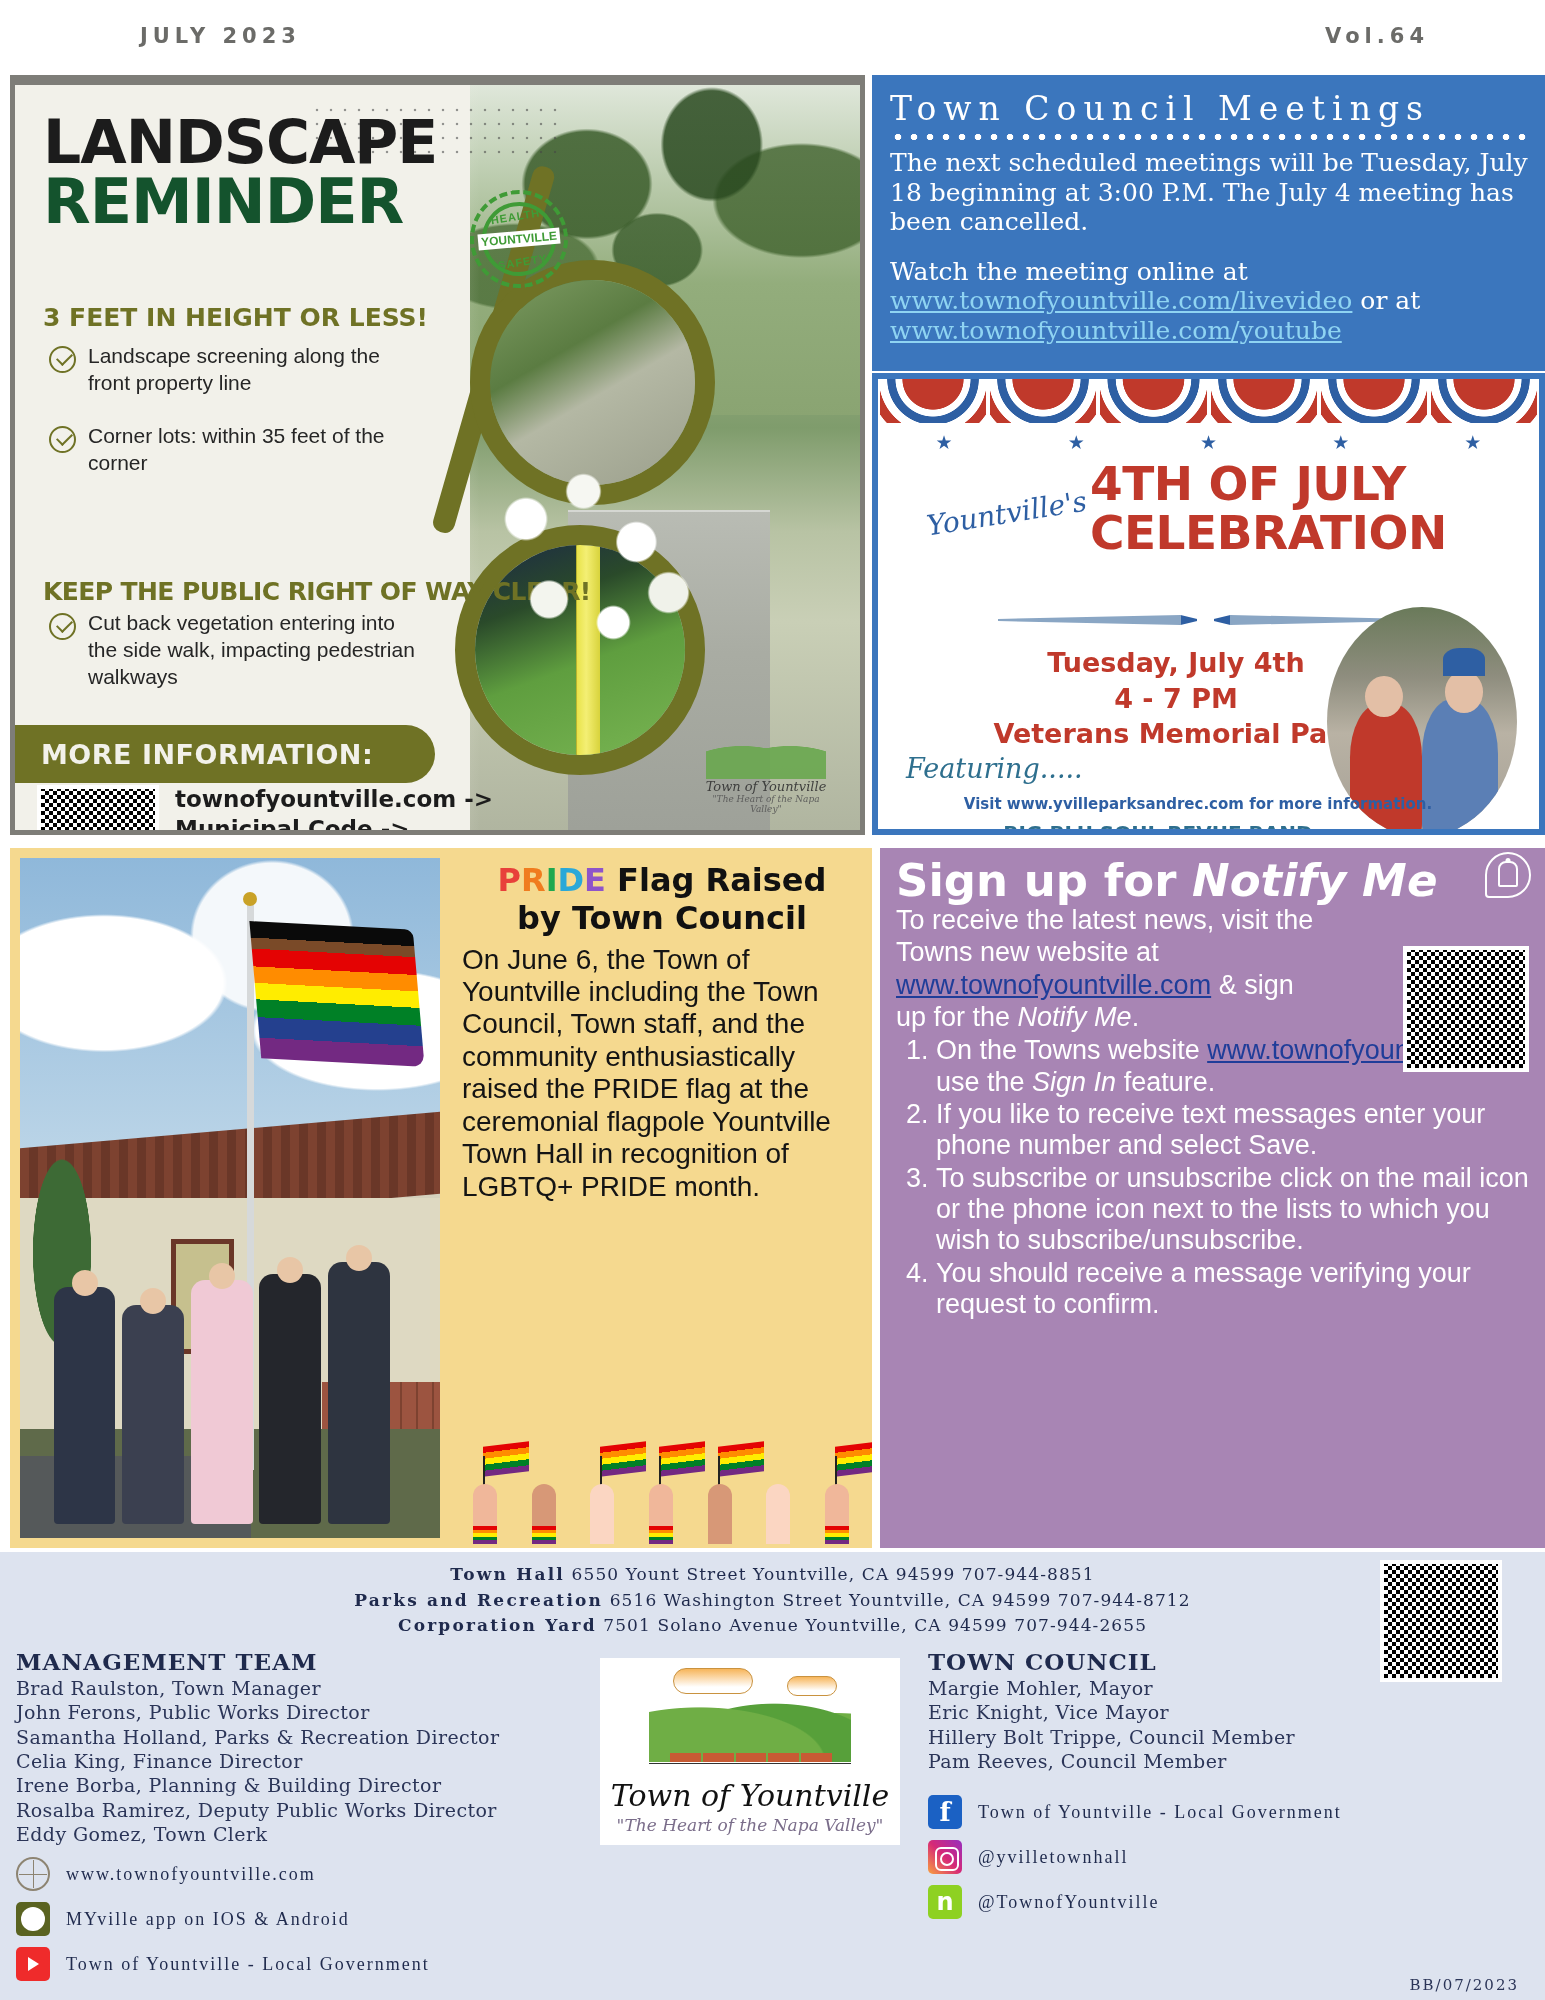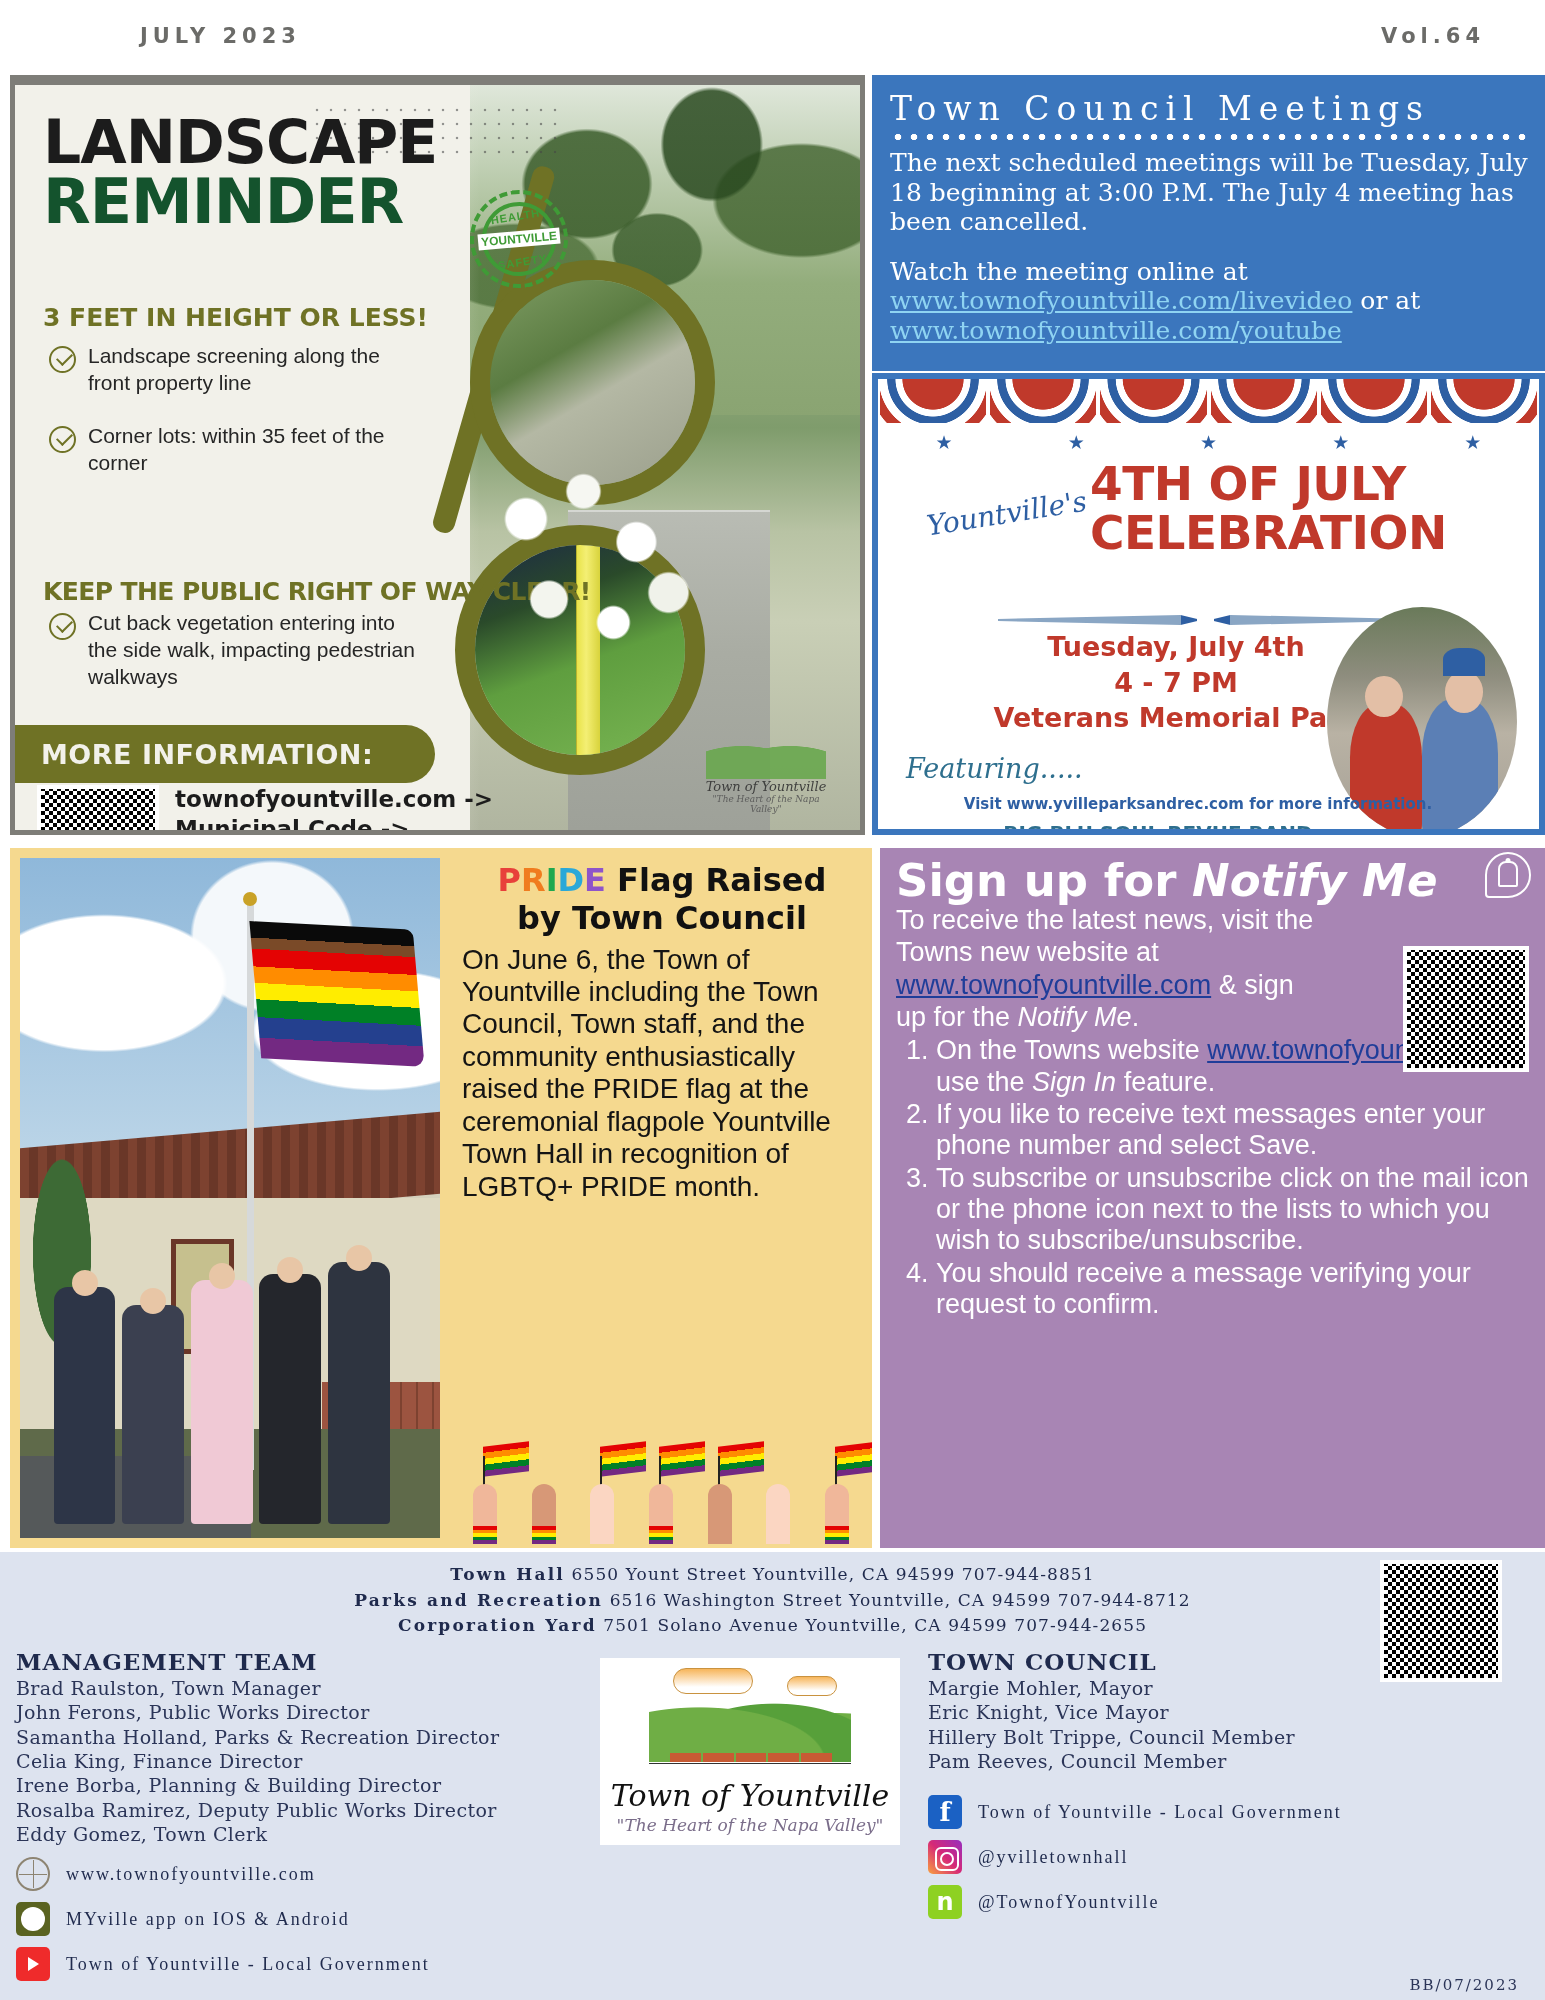--- a/index.html
+++ b/index.html
@@ -8,21 +8,21 @@
     background: #ffffff;
     font-family: "Liberation Sans", sans-serif;
     overflow: hidden;
   }
   .page { position: relative; width: 1545px; height: 2000px; background:#fff; }
 
   
   .masthead {
     position: absolute; left: 0; top: 0; width: 1545px; height: 72px;
     display: flex; align-items: center; justify-content: space-between;
-    padding: 0 60px 0 140px;
+    padding: 0 116px 0 140px;
   }
   .masthead-left, .masthead-right {
     font-family: "DejaVu Sans", sans-serif;
     font-weight: bold; font-size: 21px; color: #6b6b68;
     letter-spacing: 5px;
   }
 
   
   .landscape {
     position: absolute; left: 10px; top: 75px; width: 855px; height: 760px;
@@ -241,21 +241,21 @@
     position:absolute; left:212px; top:80px; width:420px;
     font-family:"DejaVu Sans", sans-serif; font-weight:bold; font-size:47px; color:#c0392b;
     line-height:1.05; letter-spacing:-.5px;
   }
   .divider{
     position:absolute; left:120px; top:236px; width:415px; height:10px;
     background: linear-gradient(90deg,#8aa6c4 0 44%, #2e5fa3 44% 48%, transparent 48% 52%, #2e5fa3 52% 56%, #8aa6c4 56% 100%);
     clip-path: polygon(0 40%,44% 0,48% 40%,52% 40%,56% 0,100% 40%,100% 60%,56% 100%,52% 60%,48% 60%,44% 100%,0 60%);
   }
   .flyer .when{
-    position:absolute; left:88px; top:250px; width:420px; text-align:center;
+    position:absolute; left:88px; top:266px; width:420px; text-align:center;
     font-family:"DejaVu Sans", sans-serif; font-weight:bold; font-size:27px; color:#c0392b;
     line-height:1.32;
   }
   .flyer .feat{
     position:absolute; left:28px; top:374px;
     font-family:"DejaVu Serif", serif; font-style:italic; font-size:27px; color:#2e6f8e;
   }
   .flyer .acts{
     position:absolute; left:70px; top:440px; width:420px; text-align:center;
     font-family:"DejaVu Sans", sans-serif; font-weight:bold; font-size:20px; color:#2e6f8e;

